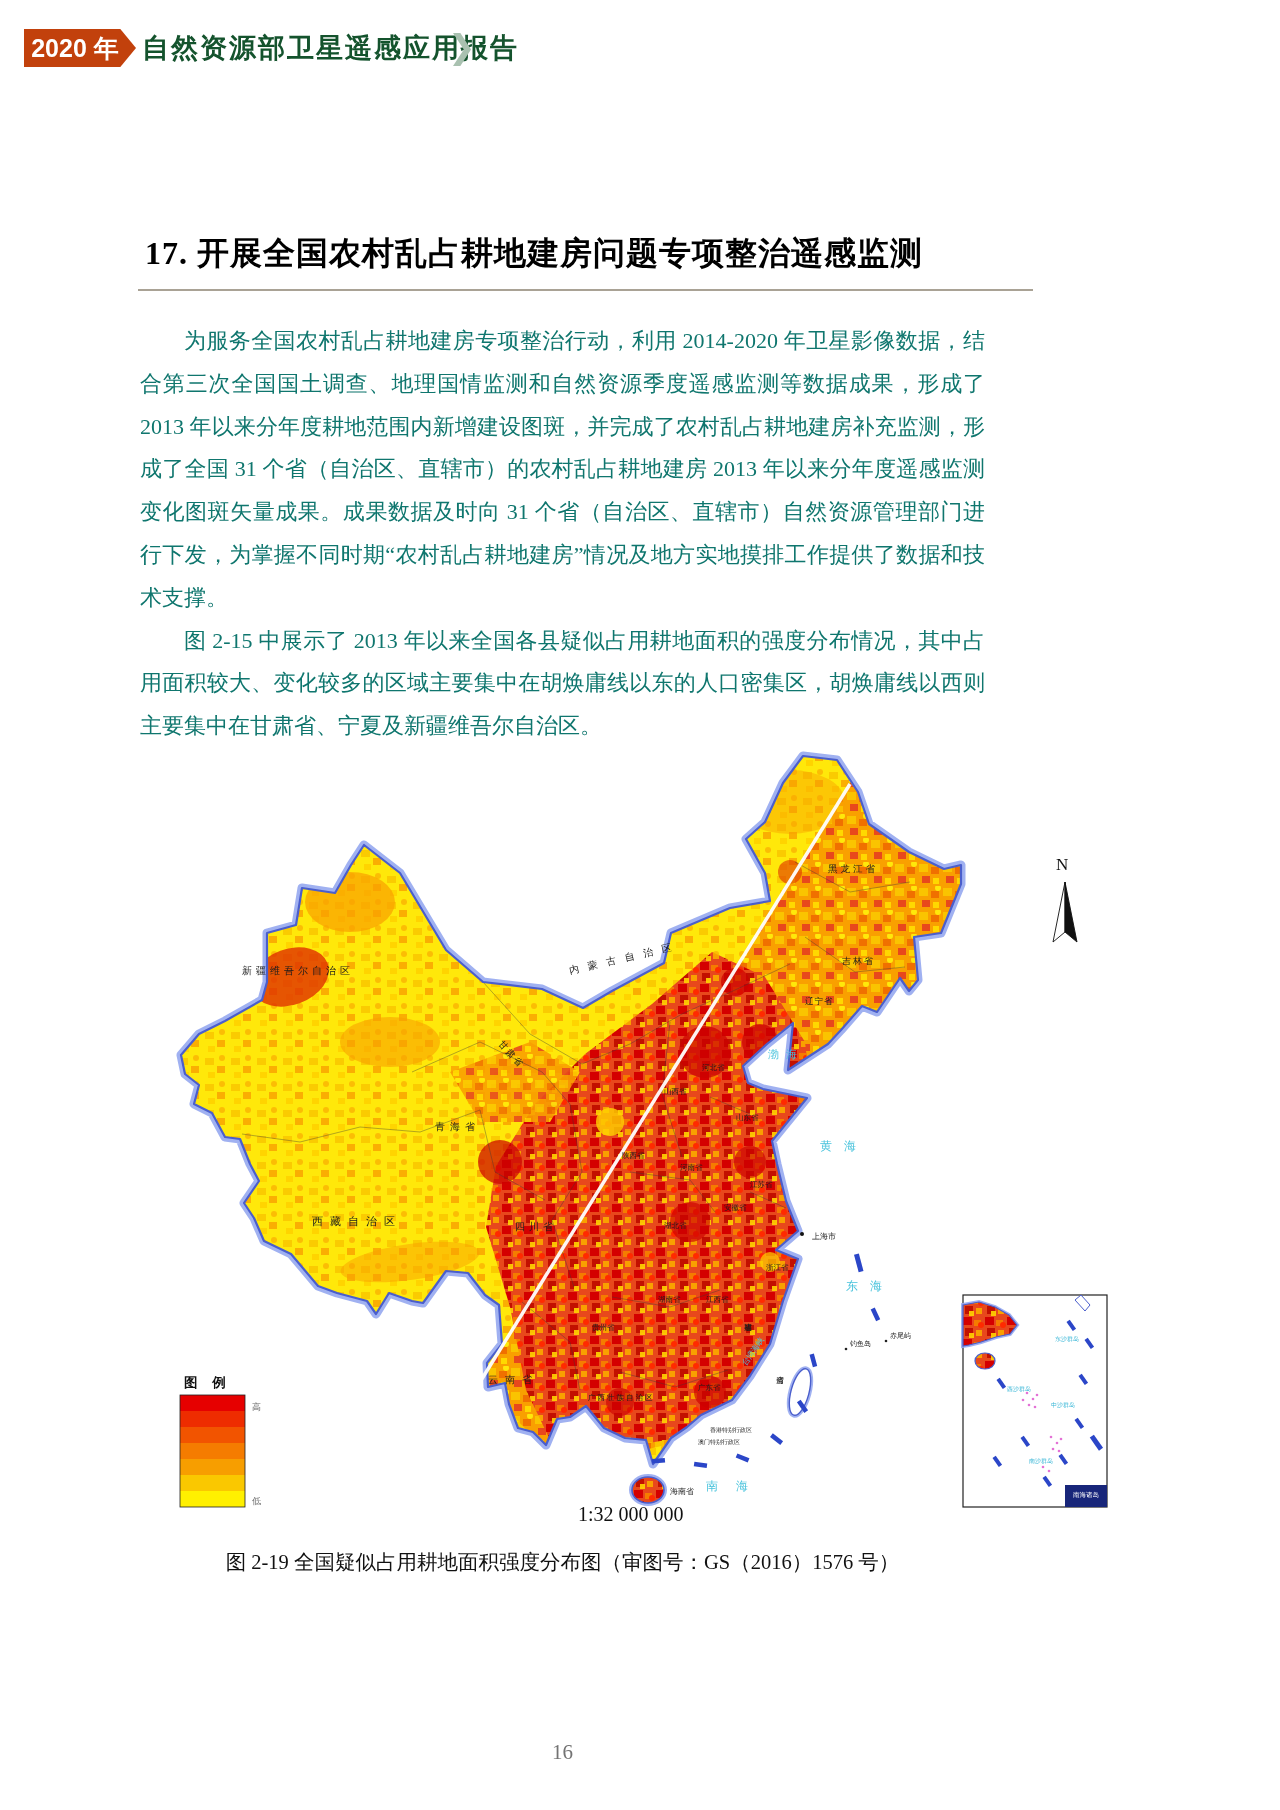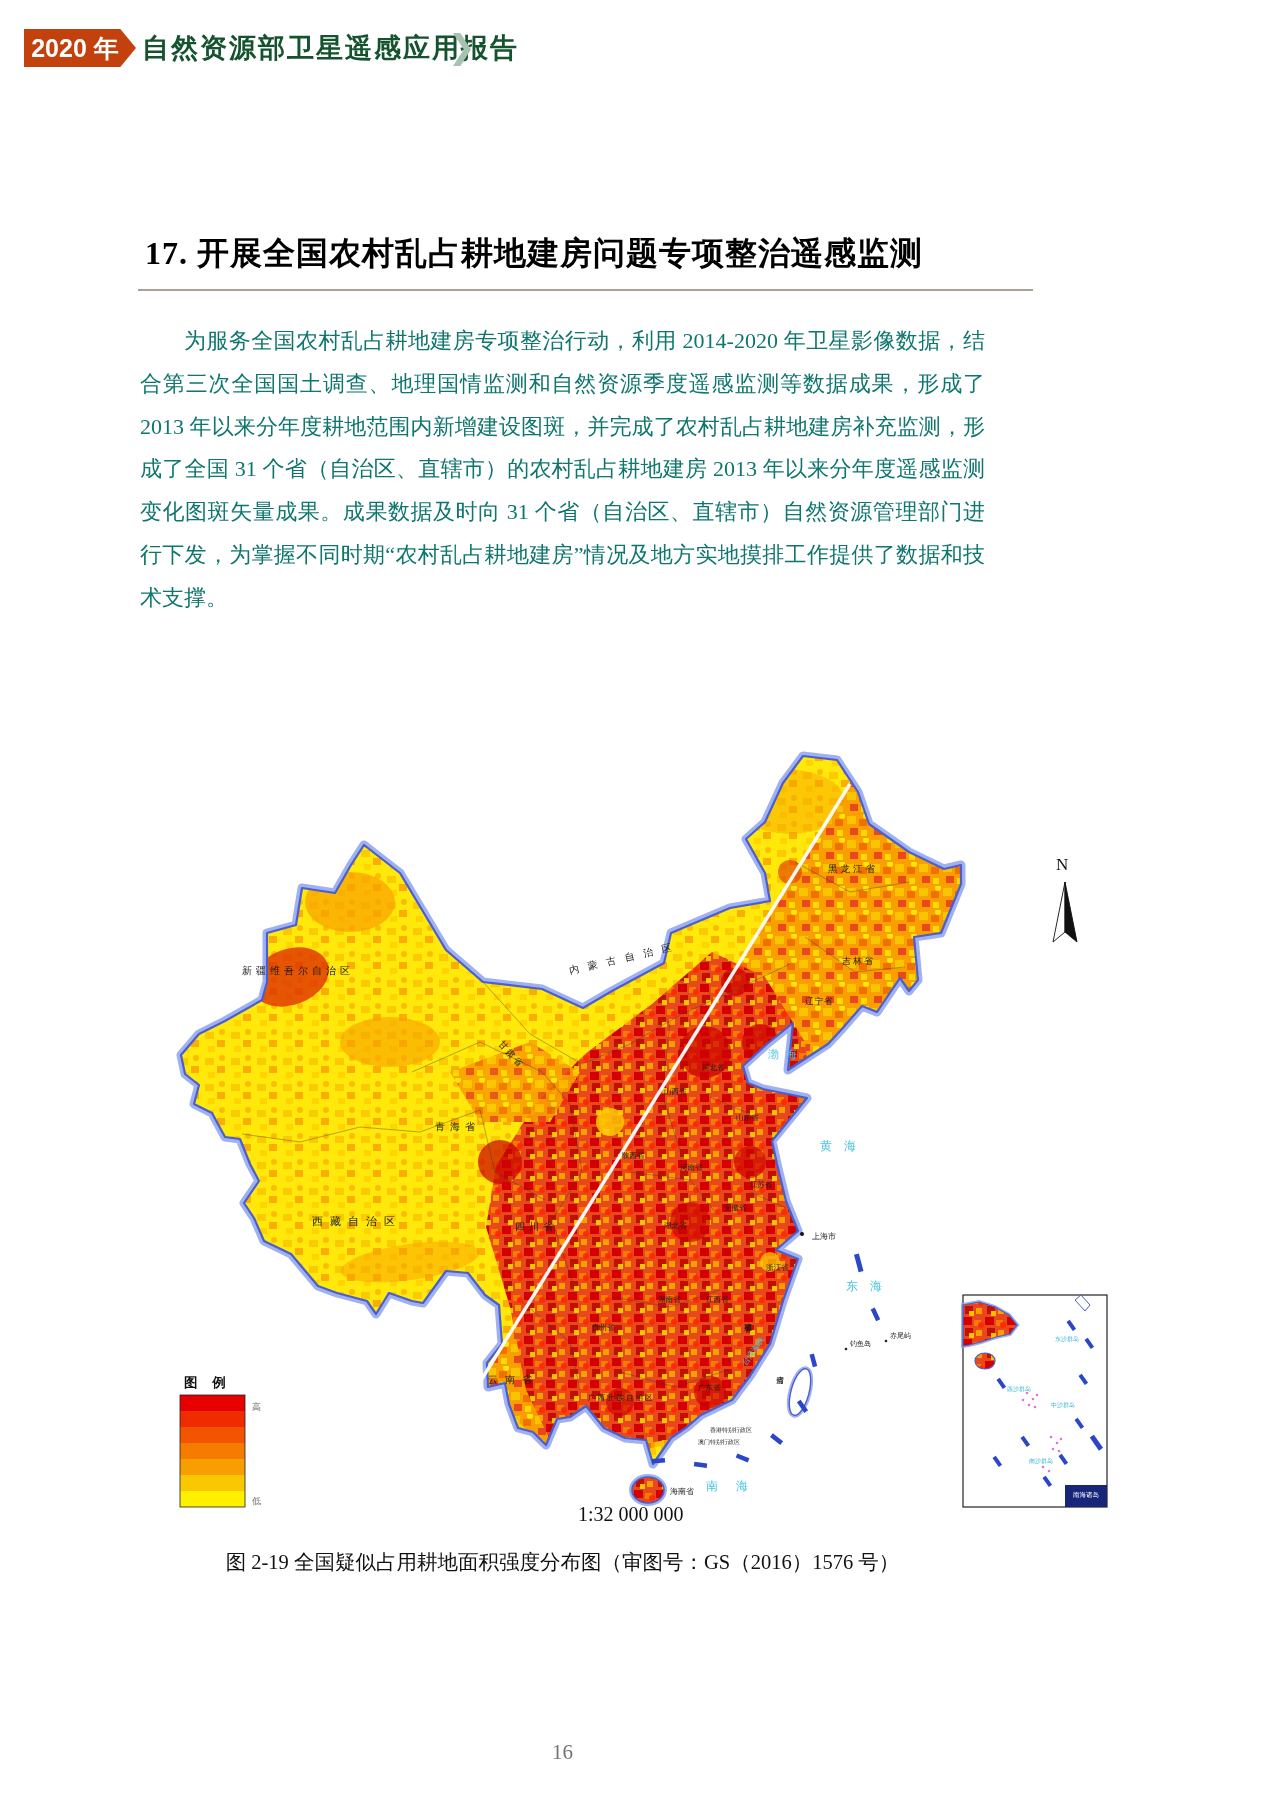--- a/index.html
+++ b/index.html
@@ -59,20 +59,21 @@
   <div class="year-badge">2020 年</div>
   <div class="hdr-title">自然资源部卫星遥感应用报告</div>
   <div class="hdr-chevron">❯</div>
 </div>
 
 <div class="sec-heading">17. 开展全国农村乱占耕地建房问题专项整治遥感监测</div>
 <div class="heading-rule"></div>
 
 <div class="bodytext">
   <p>为服务全国农村乱占耕地建房专项整治行动，利用 2014-2020 年卫星影像数据，结合第三次全国国土调查、地理国情监测和自然资源季度遥感监测等数据成果，形成了 2013 年以来分年度耕地范围内新增建设图斑，并完成了农村乱占耕地建房补充监测，形成了全国 31 个省（自治区、直辖市）的农村乱占耕地建房 2013 年以来分年度遥感监测变化图斑矢量成果。成果数据及时向 31 个省（自治区、直辖市）自然资源管理部门进行下发，为掌握不同时期“农村乱占耕地建房”情况及地方实地摸排工作提供了数据和技术支撑。</p>
+  <p>图 2-15 中展示了 2013 年以来全国各县疑似占用耕地面积的强度分布情况，其中占用面积较大、变化较多的区域主要集中在胡焕庸线以东的人口密集区，胡焕庸线以西则主要集中在甘肃省、宁夏及新疆维吾尔自治区。</p>
 </div>
 
 <div class="figure">
 <svg width="985" height="790" viewBox="0 0 985 790" xmlns="http://www.w3.org/2000/svg">
   <defs>
     <pattern id="mWest" width="26" height="26" patternUnits="userSpaceOnUse">
       <rect width="26" height="26" fill="#ffe80a"></rect>
       <rect x="3" y="4" width="9" height="7" fill="#fac800" opacity="0.9"></rect>
       <rect x="15" y="12" width="8" height="7" fill="#f9a000" opacity="0.8"></rect>
       <rect x="6" y="18" width="7" height="6" fill="#ffd400"></rect>

